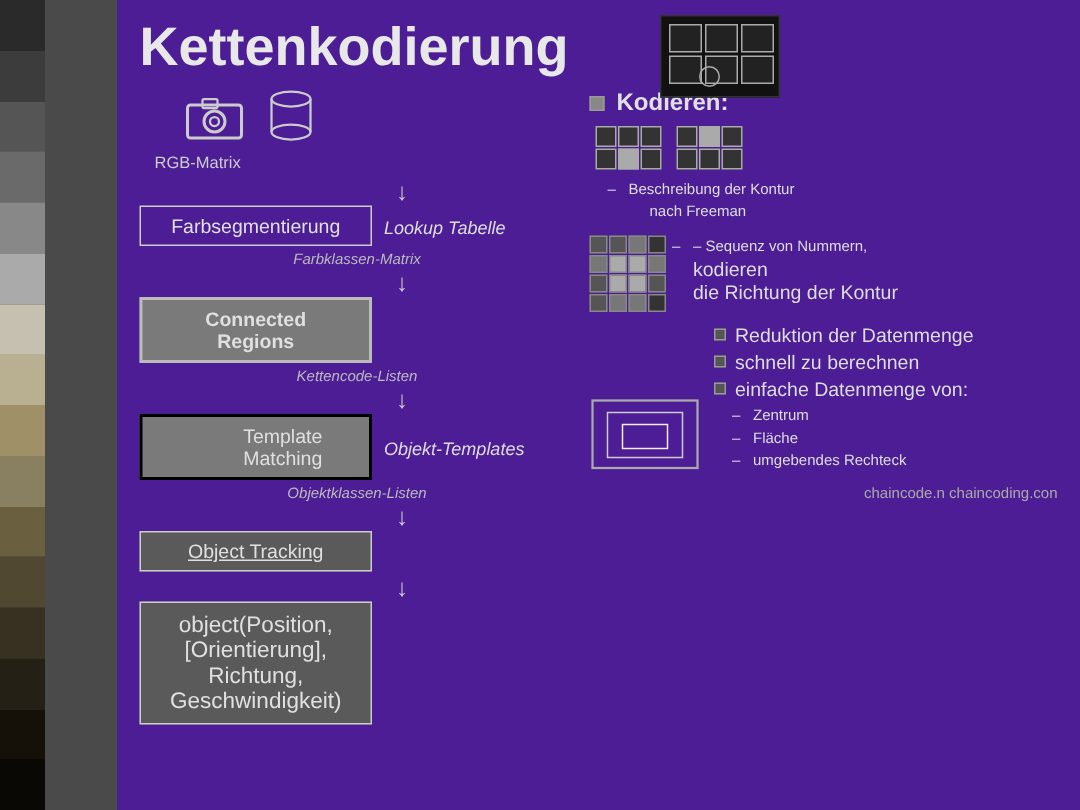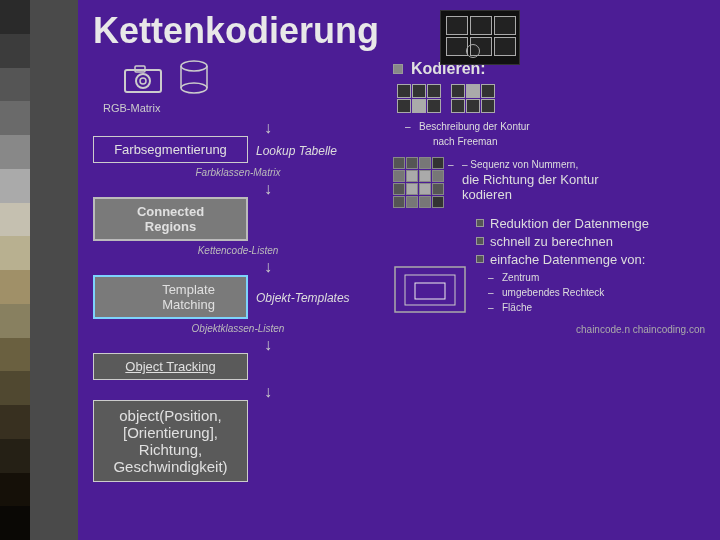--- a/index.html
+++ b/index.html
@@ -117,21 +117,21 @@
       width: 155px;
     }
     .flow-box.connected {
       background: #7a7a7a;
       border: 2px solid #bbb;
       font-weight: bold;
       text-align: center;
     }
     .flow-box.template-matching {
       background: #7a7a7a;
-      border: 2px solid #7dd3fc;
+      border: 2px solid #000000;
       padding-left: 44px;
     }
     .flow-box.object-tracking {
       background: #5a5a5a;
       border: 1px solid #ccc;
       text-decoration: underline;
     }
     .flow-box.object-final {
       background: #5a5a5a;
       border: 1px solid #ccc;
@@ -405,22 +405,22 @@
             <div style="width:12px;height:12px;border:1px solid #888;background:#aaa"></div>
             <div style="width:12px;height:12px;border:1px solid #888;background:#555"></div>
             <div style="width:12px;height:12px;border:1px solid #888;background:#555"></div>
             <div style="width:12px;height:12px;border:1px solid #888;background:#777"></div>
             <div style="width:12px;height:12px;border:1px solid #888;background:#777"></div>
             <div style="width:12px;height:12px;border:1px solid #888;background:#333"></div>
           </div>
         </div>
         <div>
           <div class="dash-item">– Sequenz von Nummern,</div>
+          <div style="padding-left:14px;font-size:13px;color:#ddd">kodieren</div>
           <div style="padding-left:14px;font-size:13px;color:#ddd">die Richtung der Kontur</div>
-          <div style="padding-left:14px;font-size:13px;color:#ddd">kodieren</div>
         </div>
       </div>
 
       <div style="display:flex;gap:8px;align-items:flex-end;margin-bottom:6px">
         <div style="flex-shrink:0">
           <svg width="75" height="50" viewBox="0 0 75 50">
             <rect x="2" y="2" width="70" height="45" fill="none" stroke="#aaa" stroke-width="1.5"></rect>
             <rect x="12" y="10" width="50" height="30" fill="none" stroke="#ccc" stroke-width="1"></rect>
             <rect x="22" y="18" width="30" height="16" fill="none" stroke="#eee" stroke-width="1"></rect>
           </svg>
@@ -434,22 +434,22 @@
           <div class="bullet-item">
             <span class="bullet-square" style="width:8px;height:8px;margin-top:3px;flex-shrink:0"></span>
             <span>schnell zu berechnen</span>
           </div>
           <div class="bullet-item">
             <span class="bullet-square" style="width:8px;height:8px;margin-top:3px;flex-shrink:0"></span>
             <span>einfache Datenmenge von:</span>
           </div>
           <div class="bottom-dashes">
             <div class="dash-item">Zentrum</div>
+            <div class="dash-item">Fläche</div>
             <div class="dash-item">umgebendes Rechteck</div>
-            <div class="dash-item">Fläche</div>
           </div>
         </div>
       </div>
 
       <div class="chaincode-link">chaincode.n chaincoding.con</div>
 
     </div>
   </div>
 </div>
 

